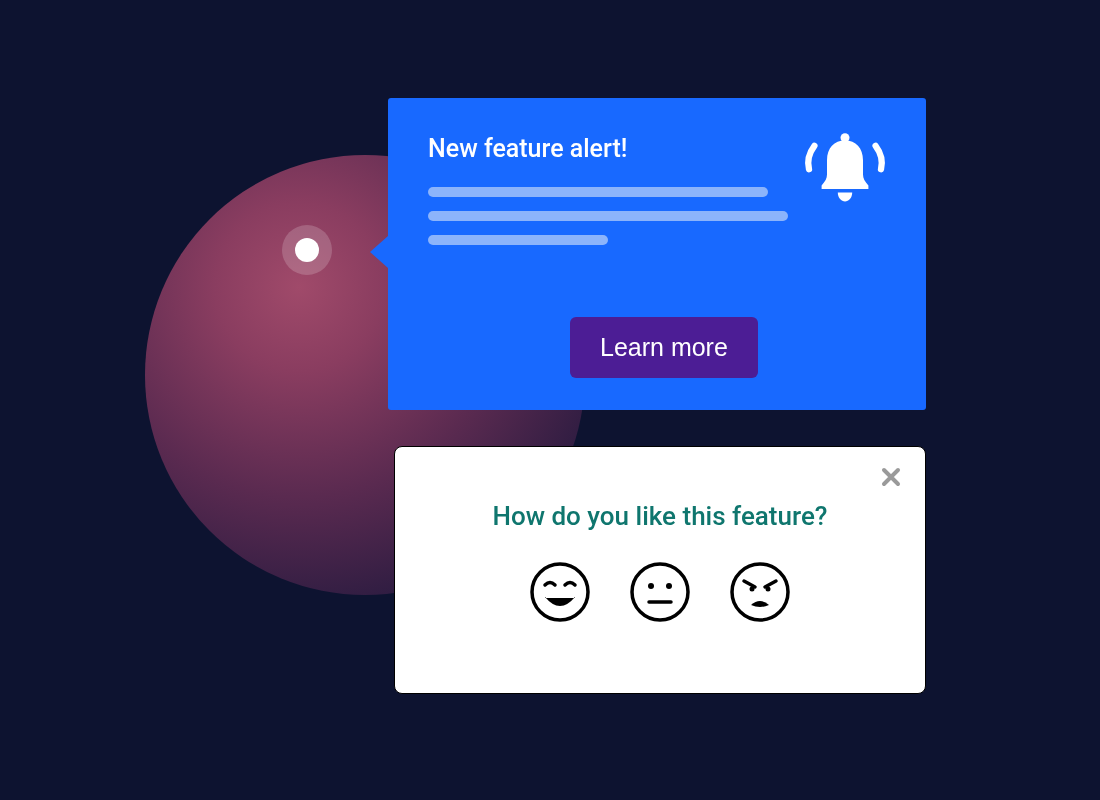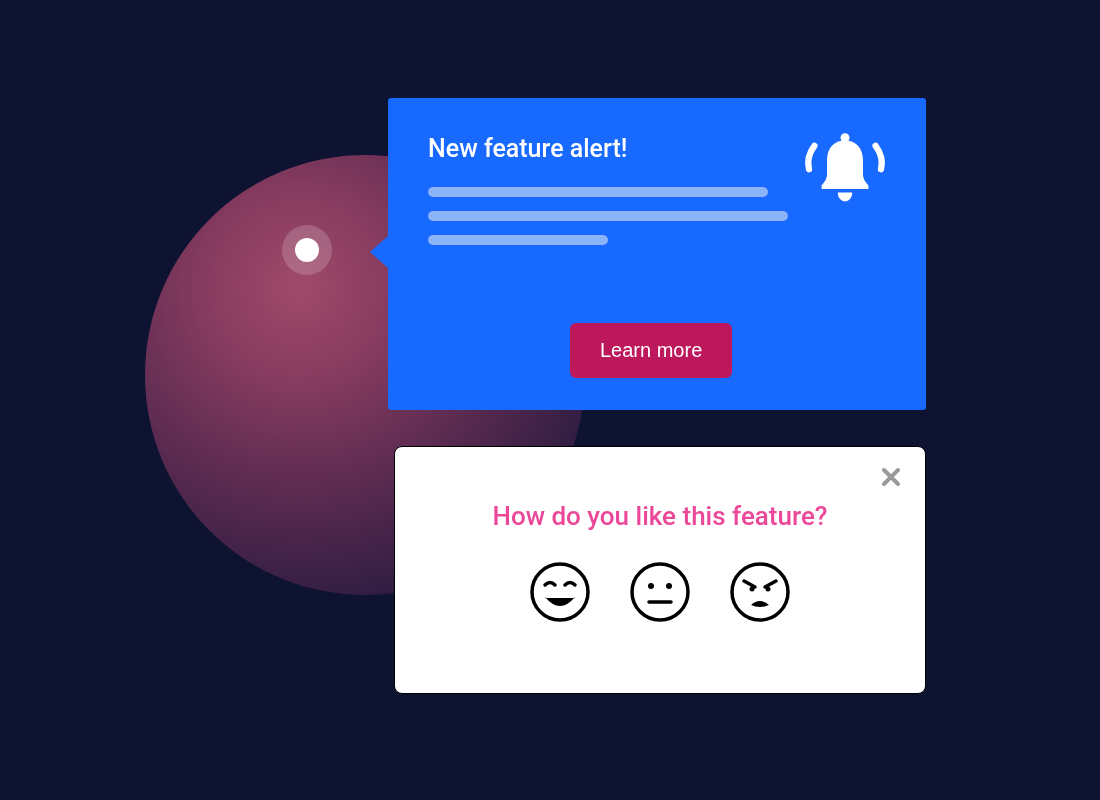--- a/index.html
+++ b/index.html
@@ -96,26 +96,26 @@
     .bell-icon {
       position: absolute;
       right: 36px;
       top: 28px;
     }
 
     .learn-more-btn {
       position: absolute;
       left: 182px;
       bottom: 32px;
-      background: #be185d;
+      background: #4c1d95;
       color: #ffffff;
       border: none;
       border-radius: 6px;
       padding: 16px 30px;
-      font-size: 20px;
+      font-size: 25px;
       font-weight: 400;
       cursor: pointer;
     }
 
     .feedback-card {
       position: absolute;
       left: 394px;
       top: 446px;
       width: 532px;
       height: 248px;
@@ -132,21 +132,21 @@
       background: none;
       border: none;
       cursor: pointer;
       padding: 4px;
     }
 
     .feedback-title {
       text-align: center;
       font-size: 26px;
       font-weight: 500;
-      color: #ec4899;
+      color: #0f766e;
       margin-top: 26px;
       margin-bottom: 30px;
     }
 
     .emoji-row {
       display: flex;
       justify-content: center;
       gap: 38px;
     }
 

